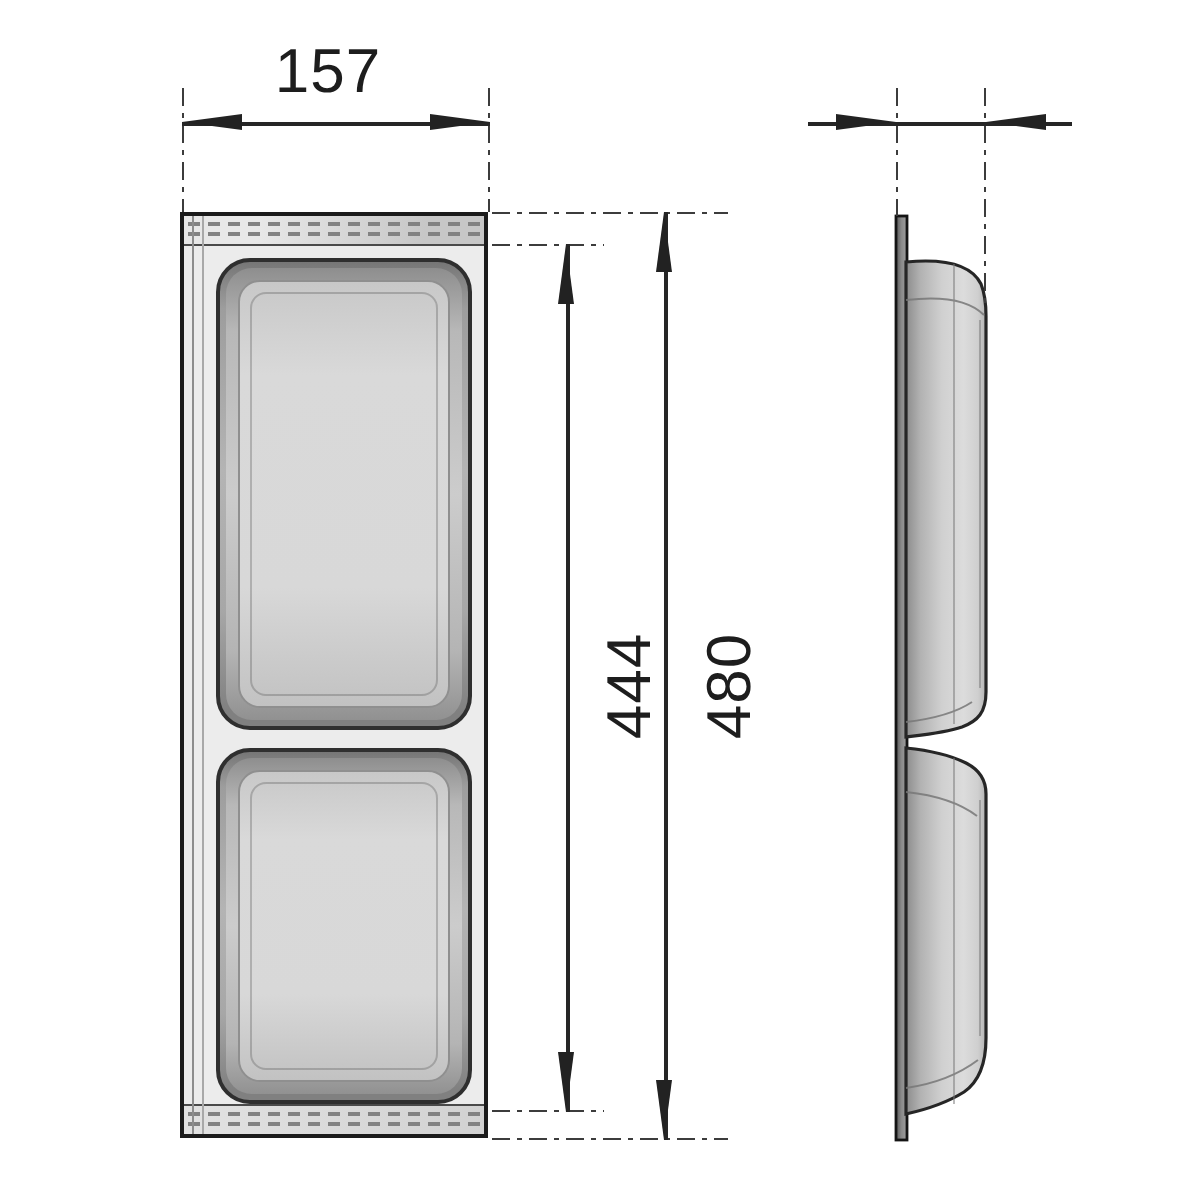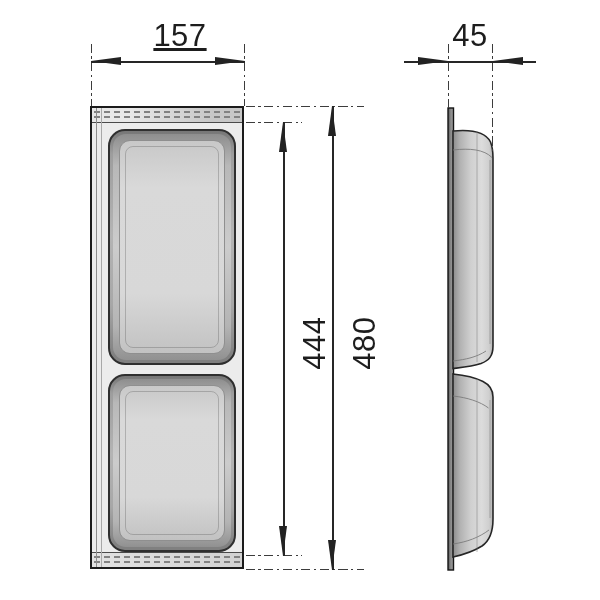--- a/index.html
+++ b/index.html
@@ -123,28 +123,27 @@
       <path d="M37,279 L37,452" opacity="0.6"></path>
       <path d="M50,300 L50,418" opacity="0.6"></path>
     </g>
   </svg>
 
   <div class="ddv" style="left:90.5px;top:44px;height:62px;"></div>
   <div class="ddv" style="left:244px;top:44px;height:62px;"></div>
   <div class="dl dl-h" style="left:91px;top:61px;width:154px;"></div>
   <div class="arr arr-l" style="left:91px;top:57.25px;"></div>
   <div class="arr arr-r" style="left:215px;top:57.25px;"></div>
-  <div class="dim-label horiz" style="left:130px;top:20px;text-decoration:underline;">157</div>
+  <div class="dim-label horiz" style="left:114px;top:20px;">157</div>
 
   <div class="ddv" style="left:447.5px;top:44px;height:64px;"></div>
   <div class="ddv" style="left:492px;top:44px;height:108px;"></div>
   <div class="dl dl-h" style="left:404px;top:61px;width:132px;"></div>
   <div class="arr arr-r" style="left:418px;top:57.25px;"></div>
   <div class="arr arr-l" style="left:492.5px;top:57.25px;"></div>
-  <div class="dim-label horiz" style="left:420px;top:20px;">45</div>
 
   <div class="ddh" style="left:246px;top:121.5px;width:56px;"></div>
   <div class="ddh" style="left:246px;top:555px;width:56px;"></div>
   <div class="dl dl-v" style="left:283px;top:122px;height:434px;"></div>
   <div class="arr arr-u" style="left:279.25px;top:122px;"></div>
   <div class="arr arr-d" style="left:279.25px;top:526px;"></div>
   <div class="dim-label rot" style="left:255px;top:327px;">444</div>
 
   <div class="ddh" style="left:246px;top:105.5px;width:118px;"></div>
   <div class="ddh" style="left:246px;top:568.5px;width:118px;"></div>

